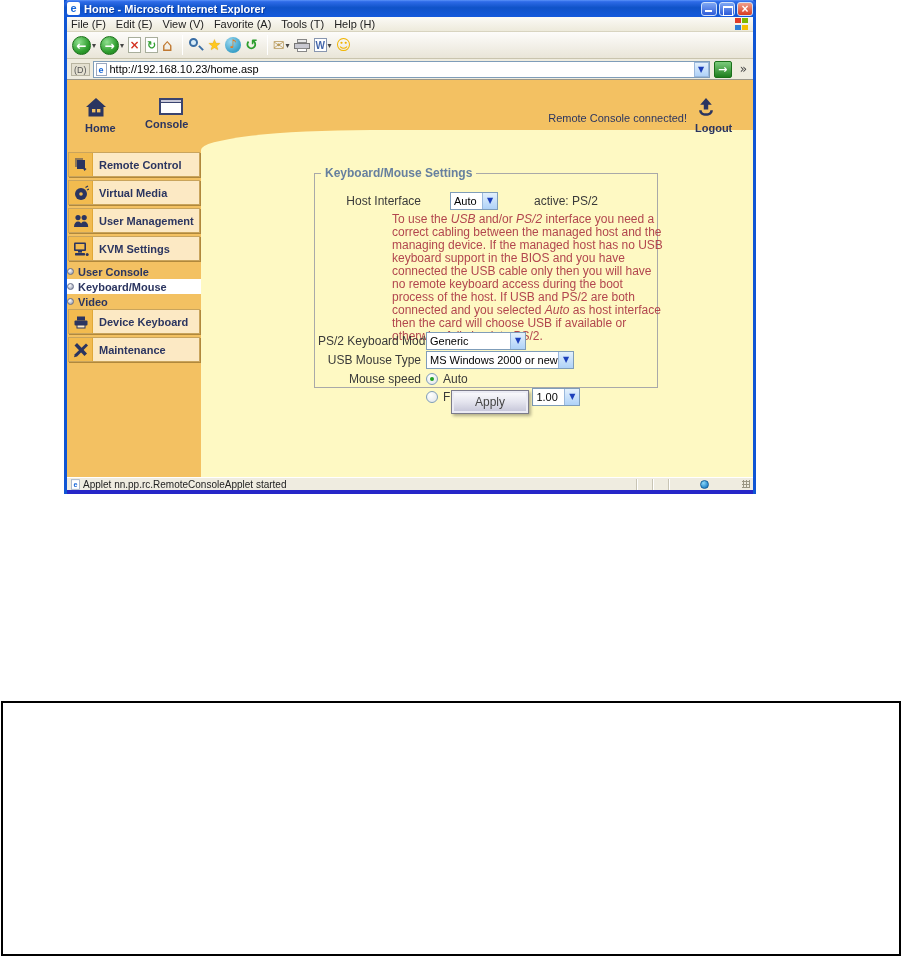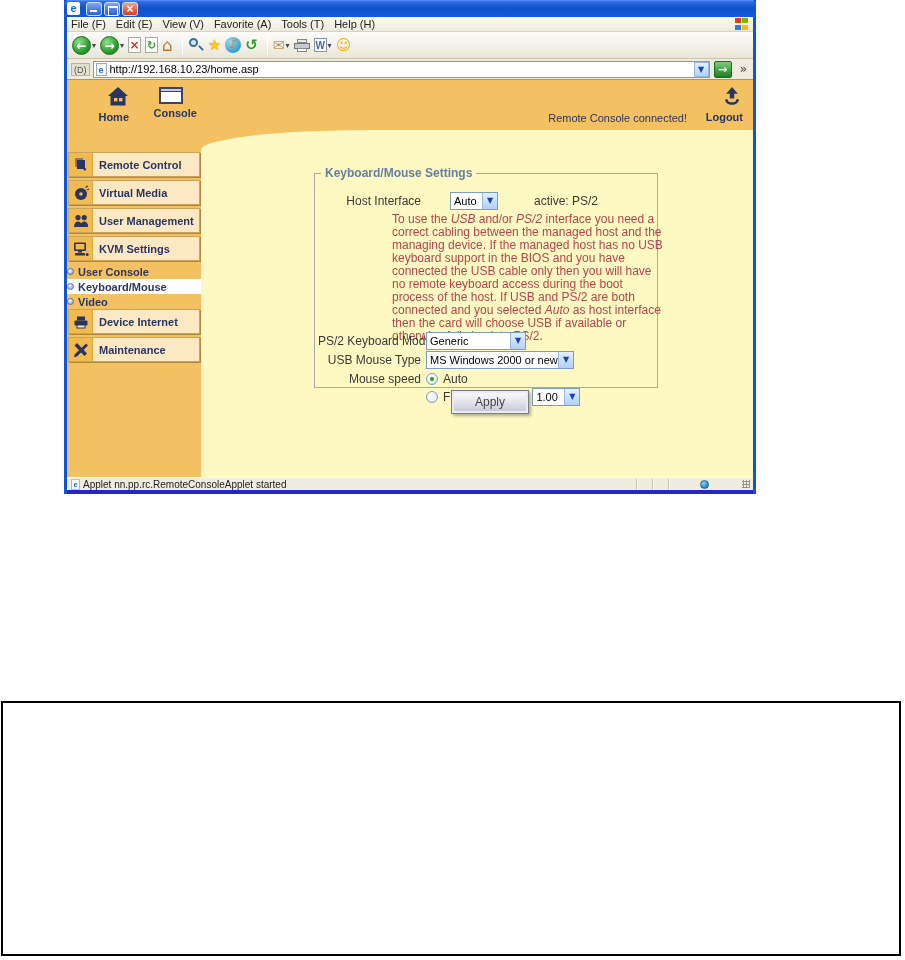--- a/index.html
+++ b/index.html
@@ -82,21 +82,21 @@
             background:linear-gradient(180deg,#7CCB7C,#1E7E1E); color:#fff; font-weight:bold; font-size:11px;
             text-align:center; line-height:16px; }
   .overflow { font-size:12px; color:#444; margin-left:8px; margin-right:2px; }
 
   
   .content { position:relative; height:397px; background:#F3C162; overflow:hidden; }
   .mainwhite { position:absolute; left:134px; top:50px; right:0; bottom:0; background:#fef9c3;
                border-top-left-radius:170px 20px; }
 
   
-  .hgroup { position:absolute; top:7px; text-align:right; color:#2B3560; font-size:11px; font-weight:bold; }
+  .hgroup { position:absolute; top:18px; text-align:left; color:#2B3560; font-size:11px; font-weight:bold; }
   .hgroup .lbl { margin-top:3px; }
   .hg-home { left:18px; width:44px; }
   .hg-console { left:78px; width:52px; }
   .console-ico { width:24px; height:17px; background:#fff; border:2px solid #3A4470; margin:0 auto; }
   .console-ico i { display:block; height:3px; background:#C8C8D8; border-bottom:1px solid #3A4470; }
   .conn-text { position:absolute; right:66px; top:32px; color:#2B3560; font-size:11px; }
   .hg-logout { right:10px; width:48px; }
 
   
   .sidebar { position:absolute; left:0; top:0; width:134px; height:100%; padding-top:72px; }
@@ -155,20 +155,21 @@
 </style>
 </head>
 <body>
 
 <div class="page">
 
   <div class="window">
 
     <div class="titlebar">
       <div class="ie-ico">e</div>
+      <div class="ttl">Home - Microsoft Internet Explorer</div>
       <div class="winbtn min"></div>
       <div class="winbtn max"></div>
       <div class="winbtn close"></div>
     </div>
 
     <div class="menubar">
       <span class="mi">File (F)</span>
       <span class="mi">Edit (E)</span>
       <span class="mi">View (V)</span>
       <span class="mi">Favorite (A)</span>
@@ -389,21 +390,21 @@
         </div>
 
         <div class="side-btn">
           <div class="icell">
             <svg class="navy" width="16" height="16" viewBox="0 0 16 16">
                 <rect x="4" y="2.5" width="8" height="4"></rect>
                 <rect x="1.5" y="6.5" width="13" height="5" rx="1"></rect>
                 <rect x="4" y="11" width="8" height="3" fill="#FCE9C4" stroke="#2B3560"></rect>
               </svg>
           </div>
-          <div class="blabel">Device Internet</div>
+          <div class="blabel">Device Keyboard</div>
         </div>
         <div class="side-btn">
           <div class="icell">
             <svg class="navy" width="16" height="16" viewBox="0 0 16 16">
                 <path d="M1.5 3.5 L4 1 l10 10.5 -2.5 2.5 Z"></path>
                 <path d="M13 1.5 l2 2 -11 11 -3 .8 .8-3 Z"></path>
               </svg>
           </div>
           <div class="blabel">Maintenance</div>
         </div>

